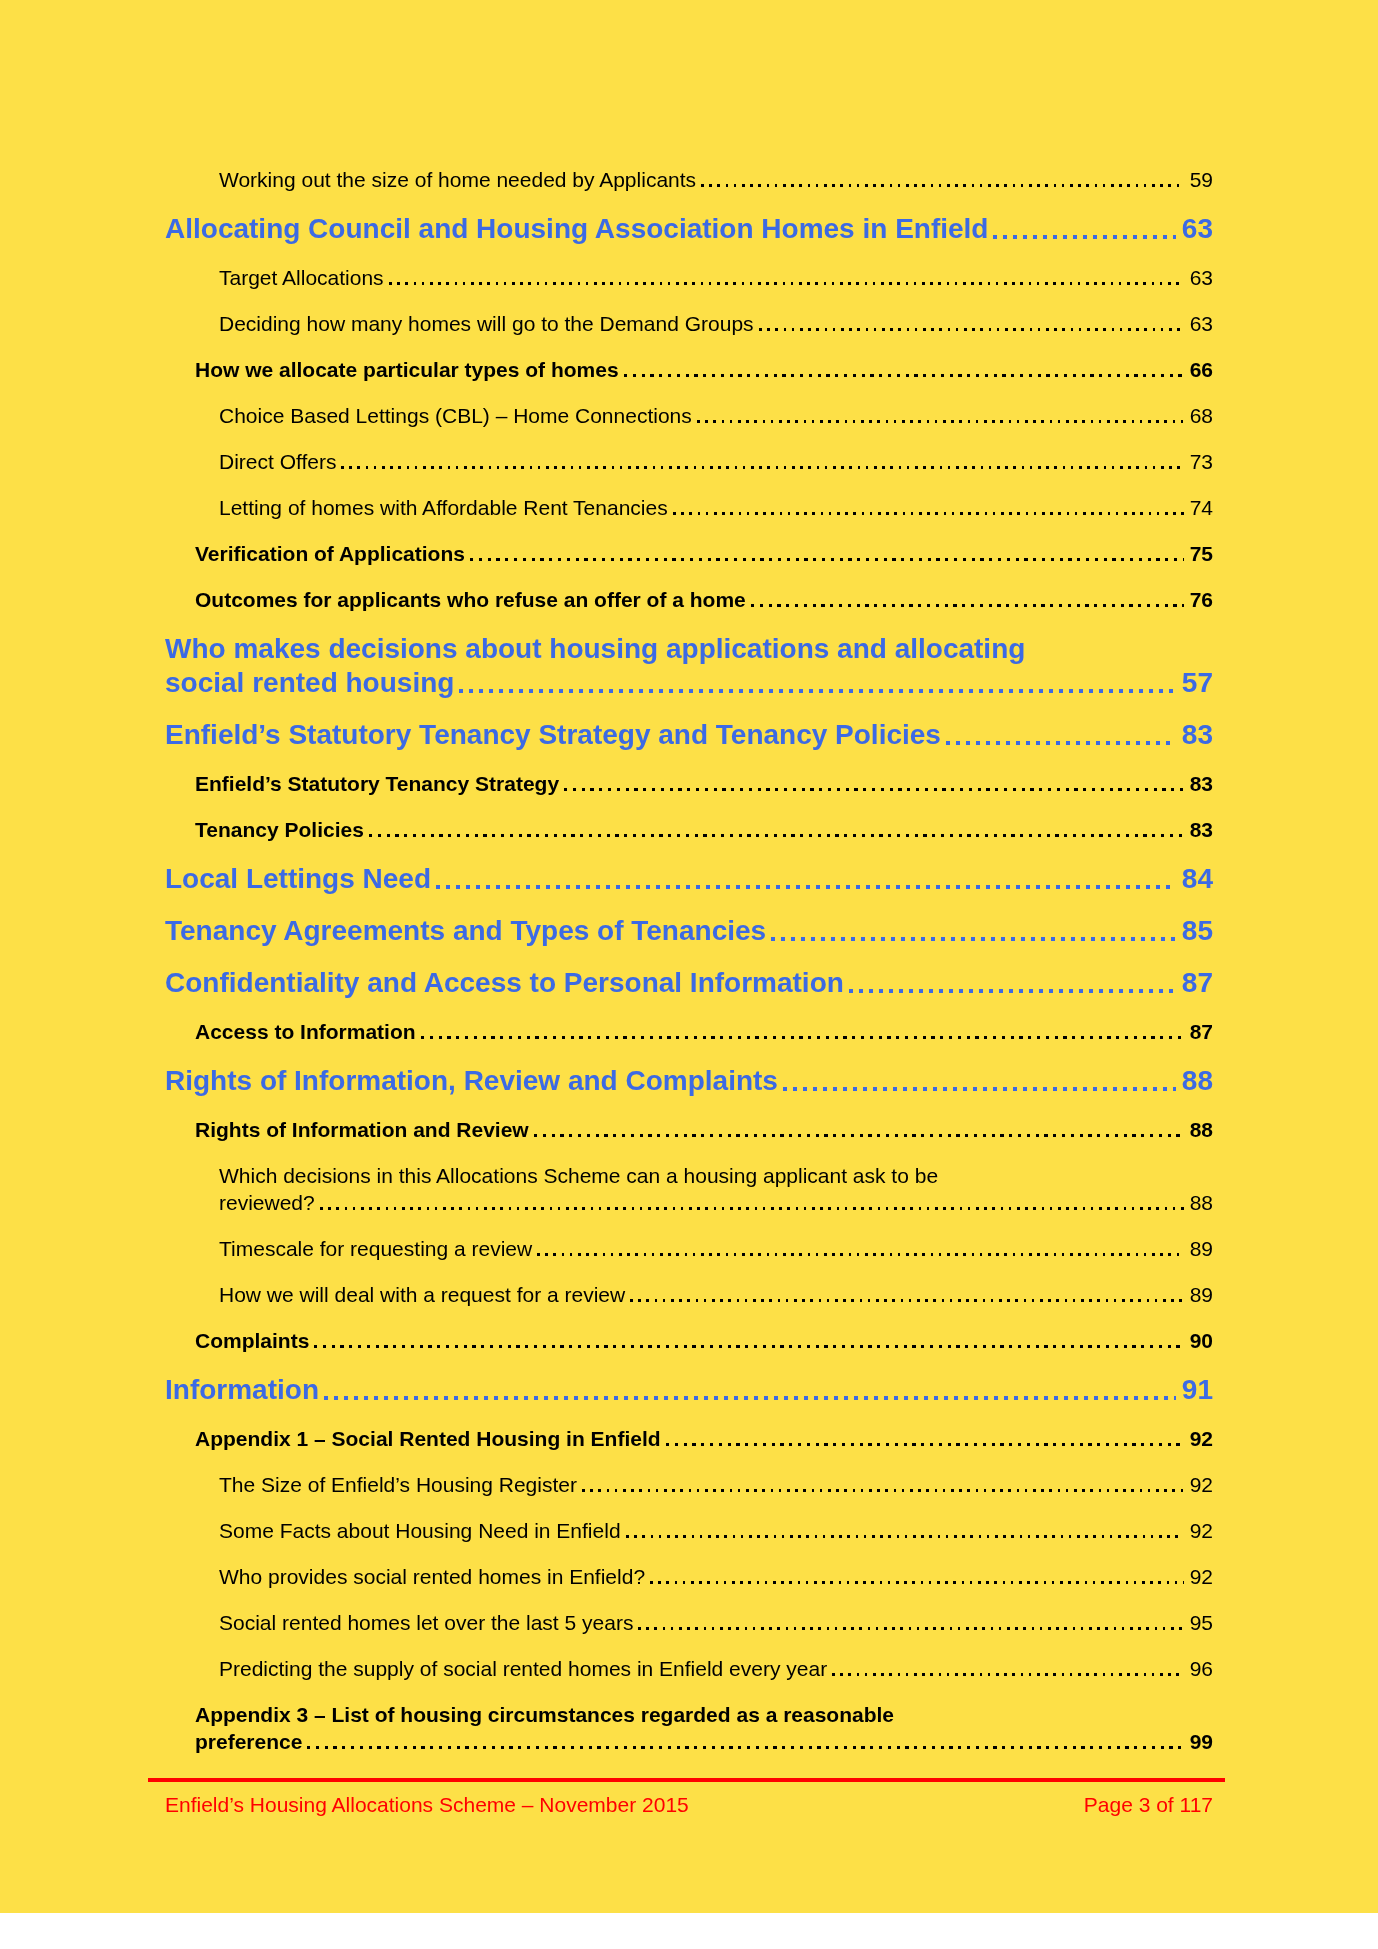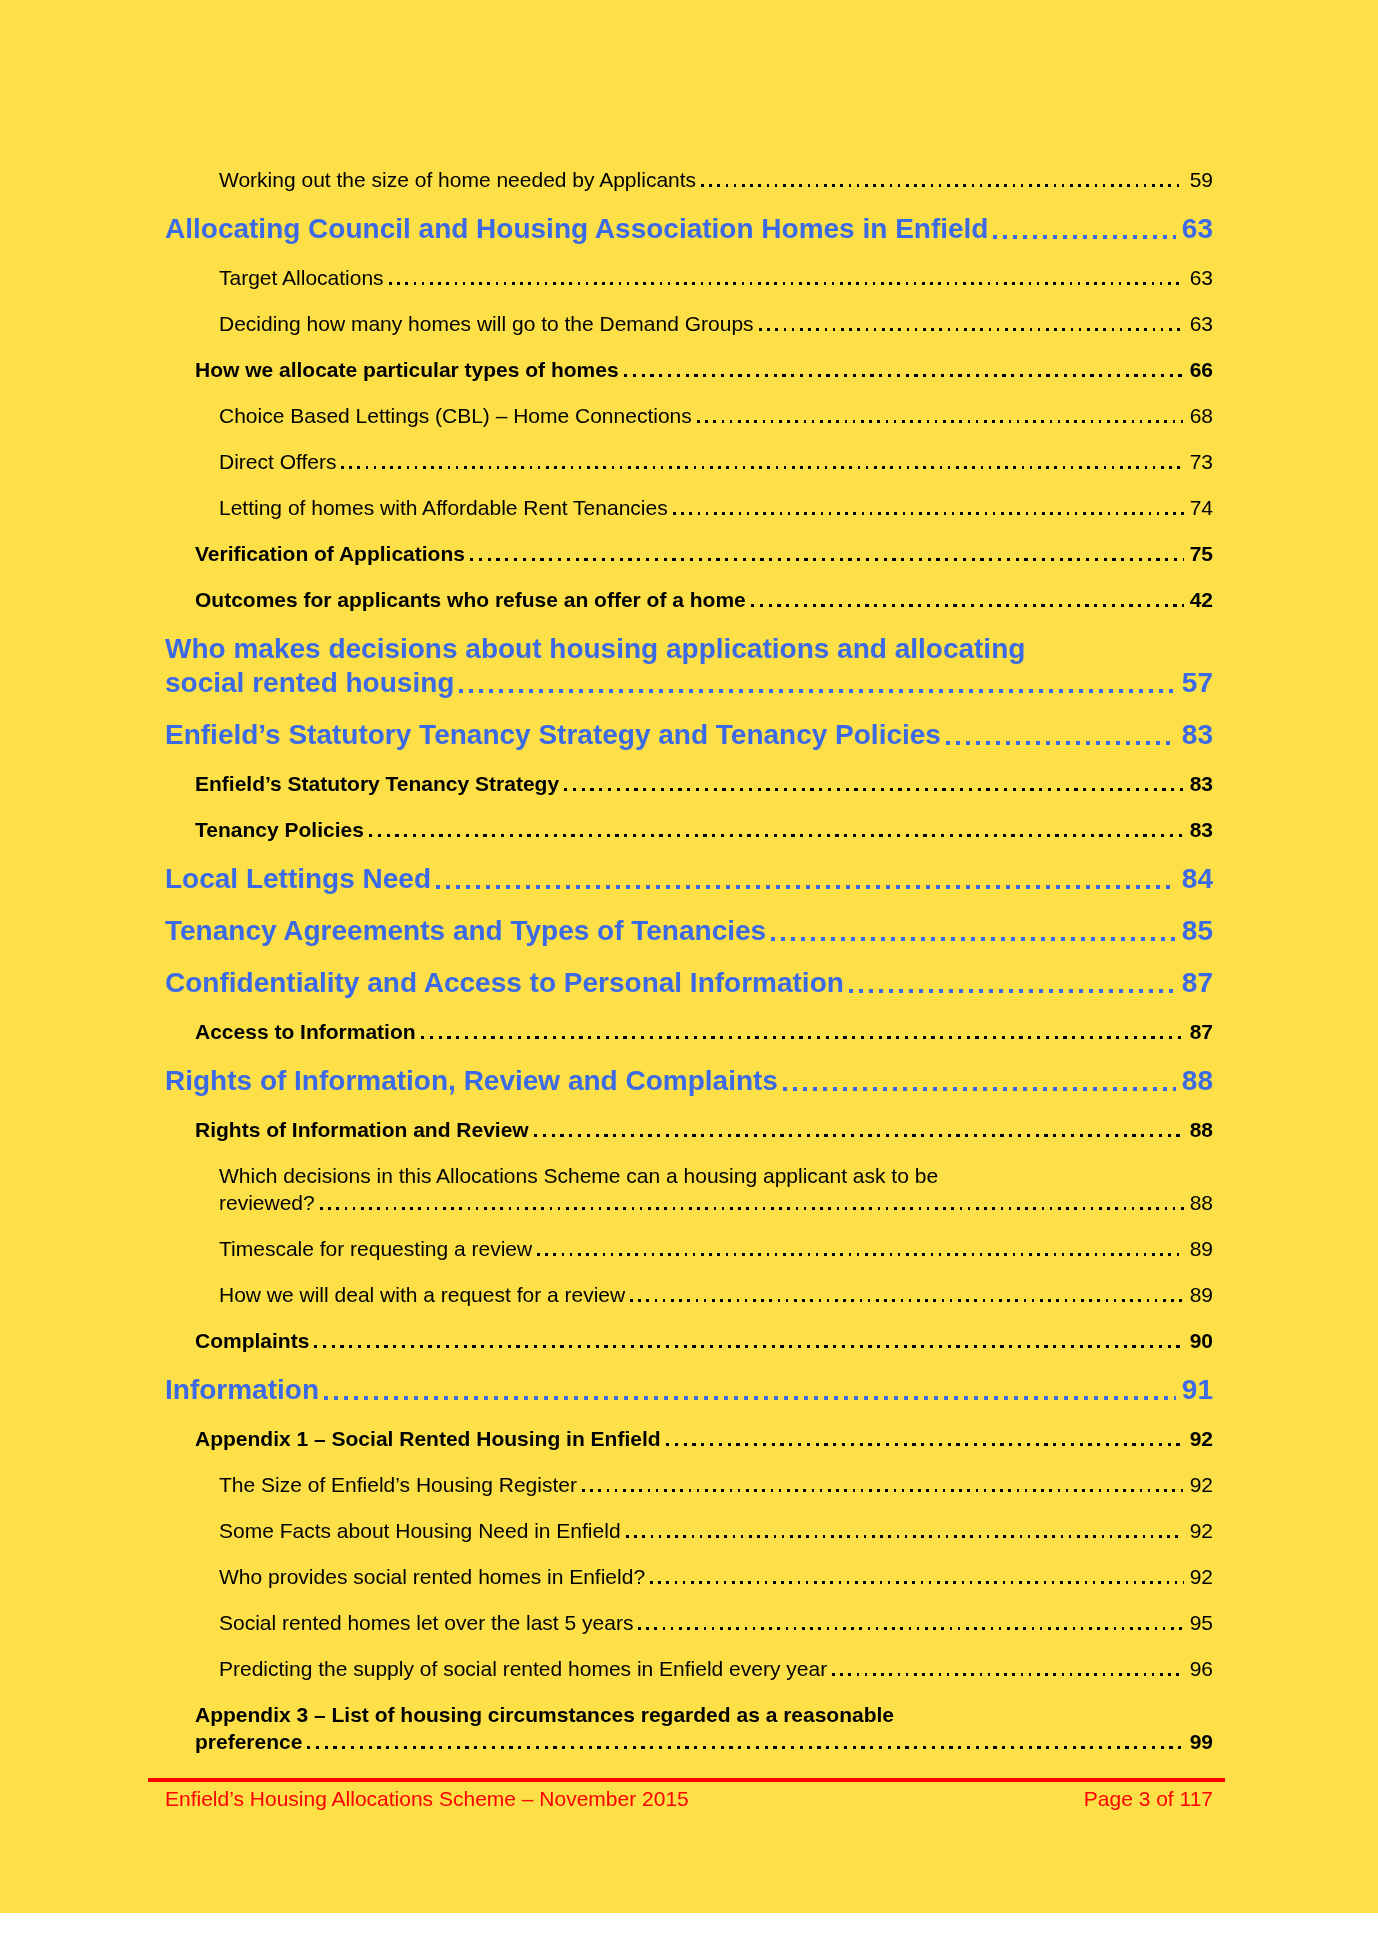--- a/index.html
+++ b/index.html
@@ -76,21 +76,21 @@
   }
   .footer-rule {
     height: 4px;
     background: var(--footer-red, #FF0000);
   }
   .footer-row {
     display: flex;
     justify-content: space-between;
     font-size: 21px;
     line-height: 26px;
-    padding: 4px 12px 0 17px;
+    padding: 10px 12px 0 17px;
   }
 </style>
 </head>
 <body>
 
 <div class="page">
 
   <main class="toc" id="toc-list">
       <div class="toc-row l3">
         <span class="t">Working out the size of home needed by Applicants</span>
@@ -133,21 +133,21 @@
         <span class="pg">74</span>
       </div>
       <div class="toc-row l2">
         <span class="t">Verification of Applications</span>
         <span class="leader"></span>
         <span class="pg">75</span>
       </div>
       <div class="toc-row l2">
         <span class="t">Outcomes for applicants who refuse an offer of a home</span>
         <span class="leader"></span>
-        <span class="pg">42</span>
+        <span class="pg">76</span>
       </div>
       <div class="toc-row l1 multi">
         <div class="line1">Who makes decisions about housing applications and allocating</div>
         <div class="last-line">
           <span class="t">social rented housing</span>
           <span class="leader"></span>
           <span class="pg">57</span>
         </div>
       </div>
       <div class="toc-row l1">

